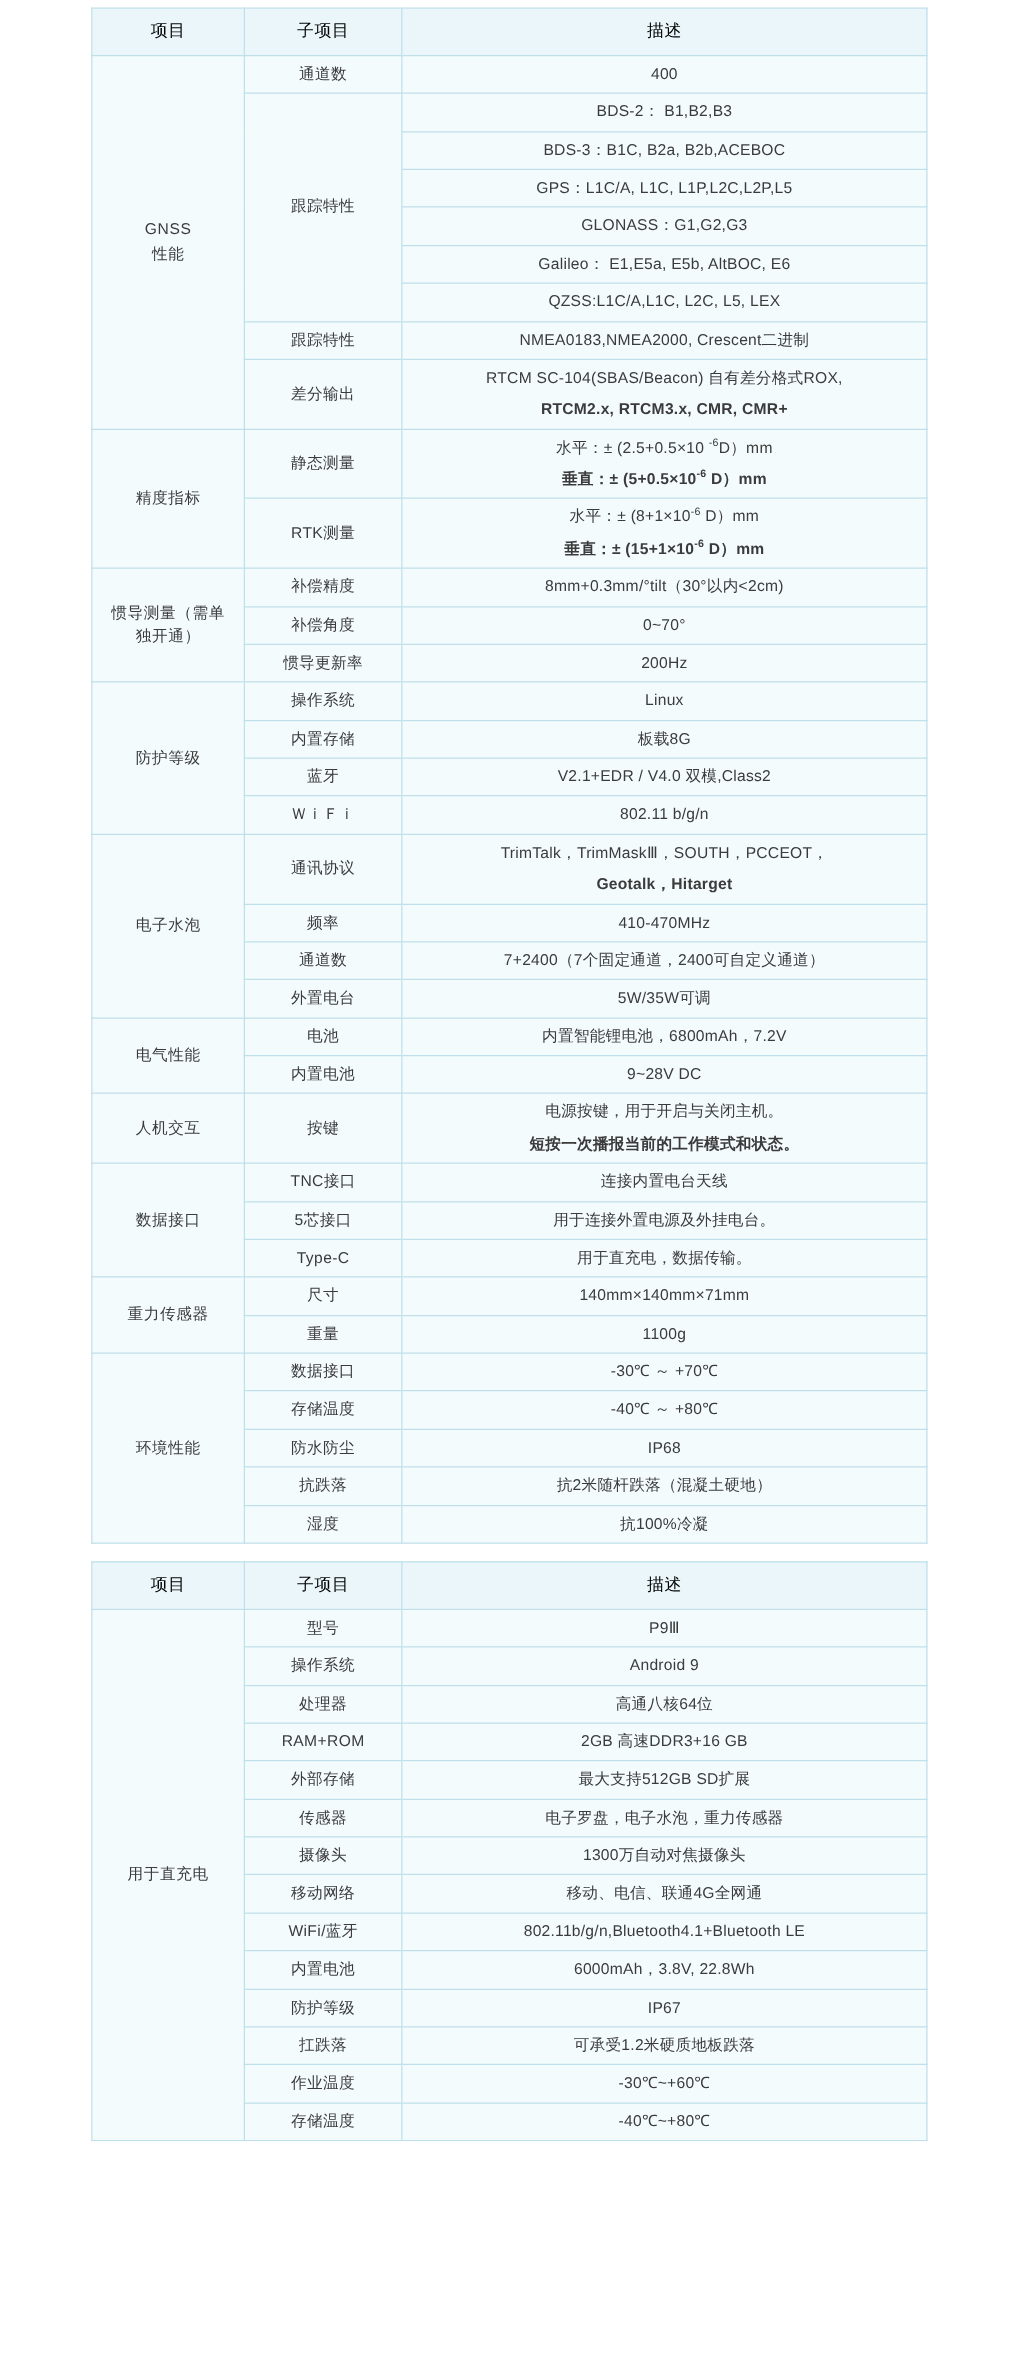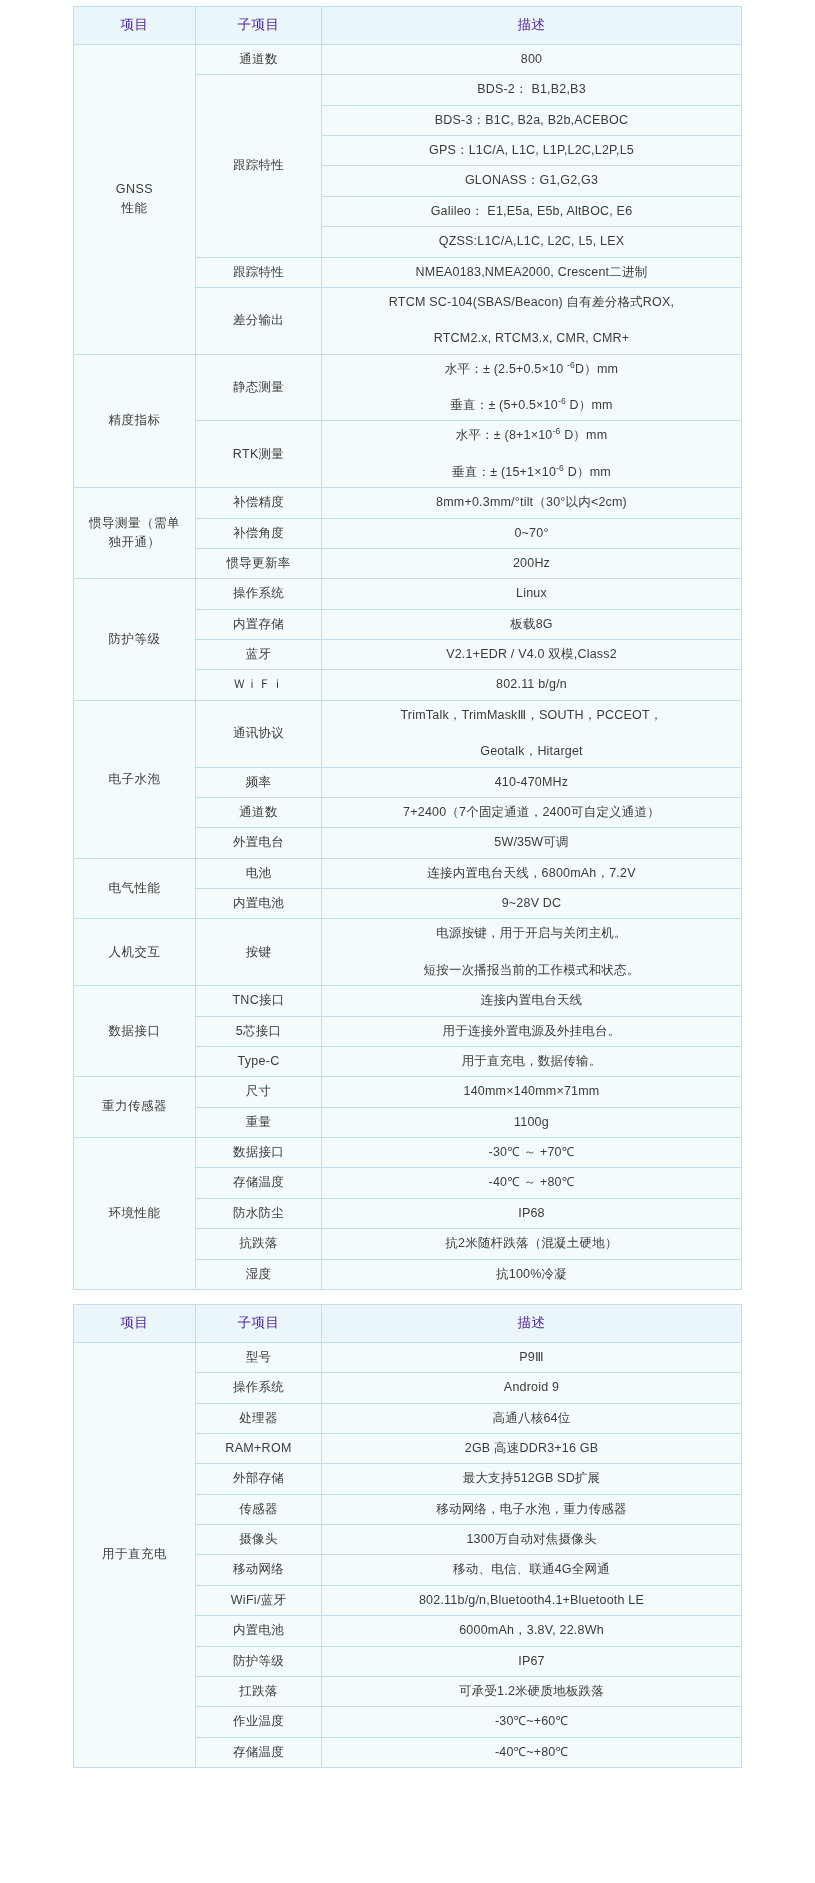--- a/index.html
+++ b/index.html
@@ -38,21 +38,21 @@
     line-height: 1.55;
     color: #3b3b3b;
     text-align: center;
     vertical-align: middle;
     padding: 5px 4px;
     background: #f4fbfd;
   }
   table.spec thead th {
     background: #eaf6fa;
     font-size: 13.5px;
-    color: #4c1d95;
+    color: #000000;
     padding: 8px 20px;
     letter-spacing: 0.5px;
   }
   td.cat {
     font-size: 13.5px;
     color: #2b2b2b;
     background: #f4fbfd;
     letter-spacing: 0.5px;
     line-height: 1.7;
   }
@@ -60,21 +60,21 @@
     font-size: 12.5px;
     color: #3b3b3b;
     letter-spacing: 0.3px;
   }
   td.desc {
     font-size: 12.5px;
     color: #3b3b3b;
     letter-spacing: 0.2px;
   }
   td.desc .line { display: block; }
-  td.desc .line + .line { margin-top: 17px; }
+  td.desc .line + .line { margin-top: 6px; font-weight: bold; }
   .tall { padding-top: 11px; padding-bottom: 11px; }
   sup {
     font-size: 8.5px;
     vertical-align: super;
     line-height: 0;
   }
 </style>
 </head>
 <body>
 
@@ -91,21 +91,21 @@
         <th>项目</th>
         <th>子项目</th>
         <th>描述</th>
       </tr>
     </thead>
     <tbody>
         <tr>
           <td class="cat" rowspan="9">GNSS<br>性能</td>
           <td class="sub">通道数</td>
           <td class="desc">
-            <span class="line">800</span>
+            <span class="line">400</span>
           </td>
         </tr>
         <tr>
           <td class="sub" rowspan="6">跟踪特性</td>
           <td class="desc">
             <span class="line">BDS-2：  B1,B2,B3</span>
           </td>
         </tr>
         <tr>
           <td class="desc">
@@ -227,21 +227,21 @@
         <tr>
           <td class="sub">外置电台</td>
           <td class="desc">
             <span class="line">5W/35W可调</span>
           </td>
         </tr>
         <tr>
           <td class="cat" rowspan="2">电气性能</td>
           <td class="sub">电池</td>
           <td class="desc">
-            <span class="line">连接内置电台天线，6800mAh，7.2V</span>
+            <span class="line">内置智能锂电池，6800mAh，7.2V</span>
           </td>
         </tr>
         <tr>
           <td class="sub">内置电池</td>
           <td class="desc">
             <span class="line">9~28V DC</span>
           </td>
         </tr>
         <tr>
           <td class="cat" rowspan="1">人机交互</td>
@@ -358,21 +358,21 @@
         </tr>
         <tr>
           <td class="sub">外部存储</td>
           <td class="desc">
             <span class="line">最大支持512GB SD扩展</span>
           </td>
         </tr>
         <tr>
           <td class="sub">传感器</td>
           <td class="desc">
-            <span class="line">移动网络，电子水泡，重力传感器</span>
+            <span class="line">电子罗盘，电子水泡，重力传感器</span>
           </td>
         </tr>
         <tr>
           <td class="sub">摄像头</td>
           <td class="desc">
             <span class="line">1300万自动对焦摄像头</span>
           </td>
         </tr>
         <tr>
           <td class="sub">移动网络</td>

